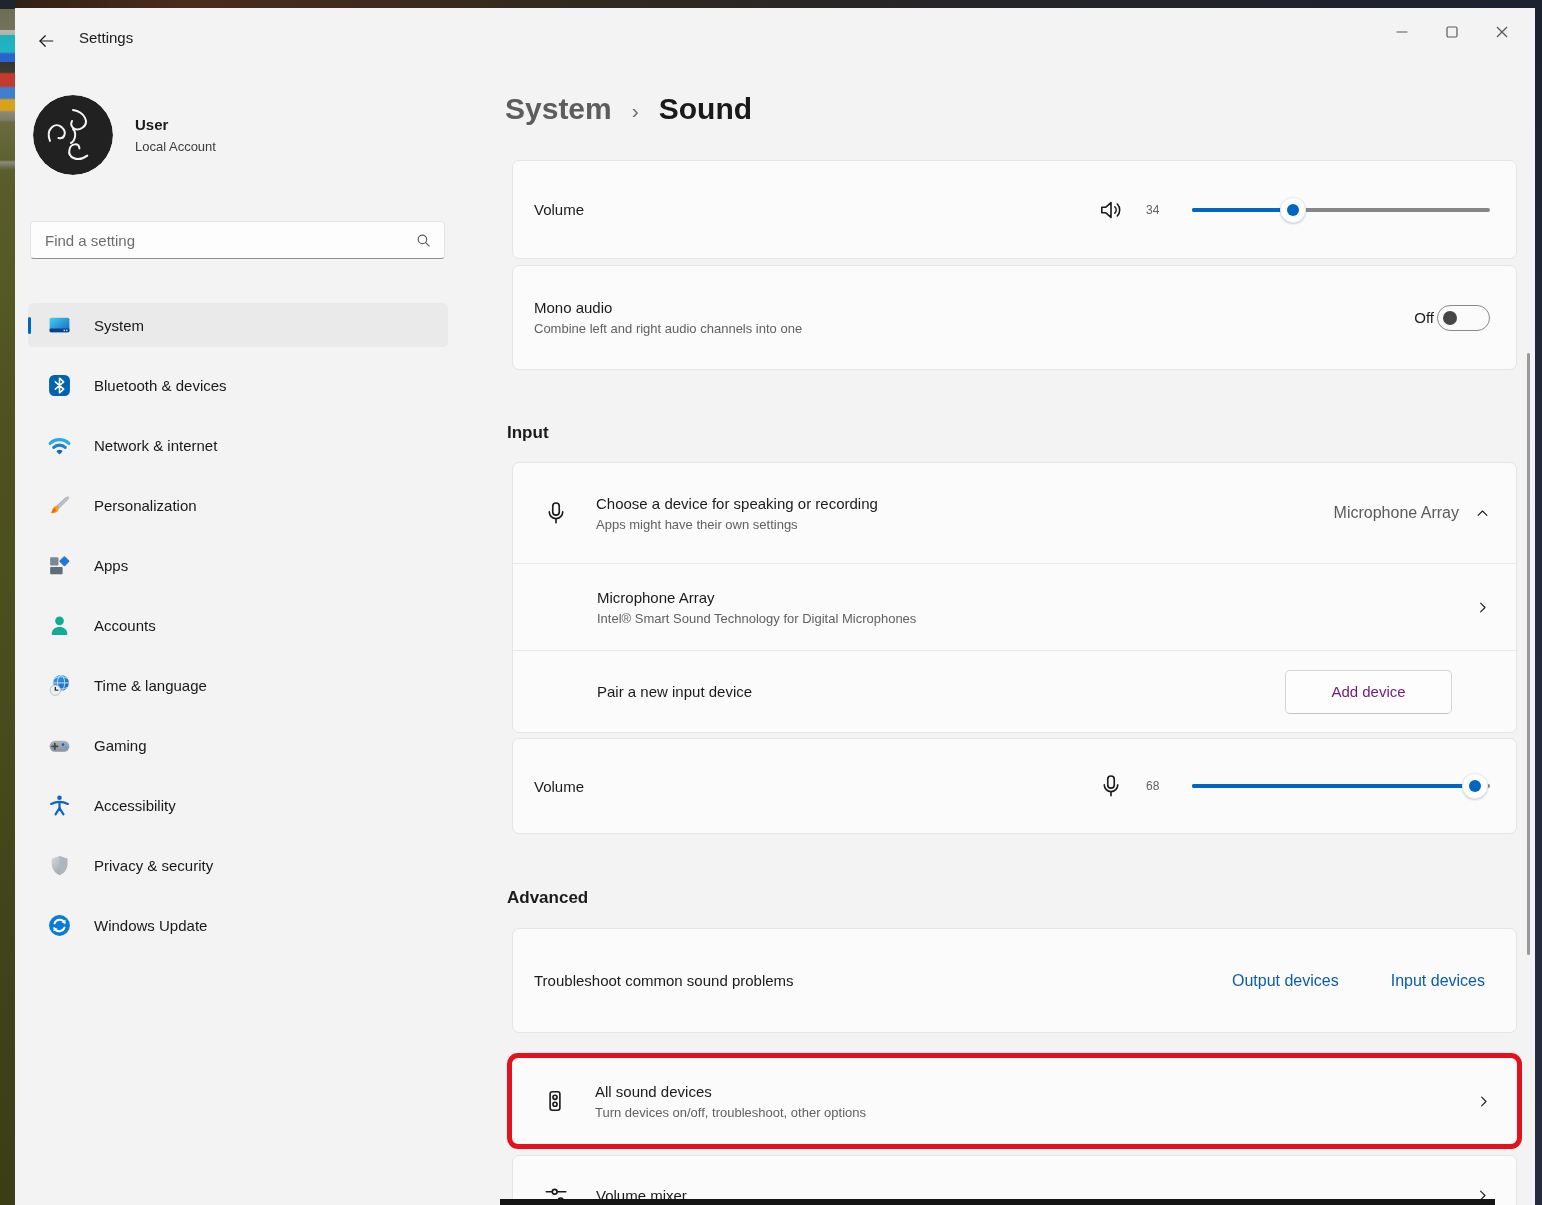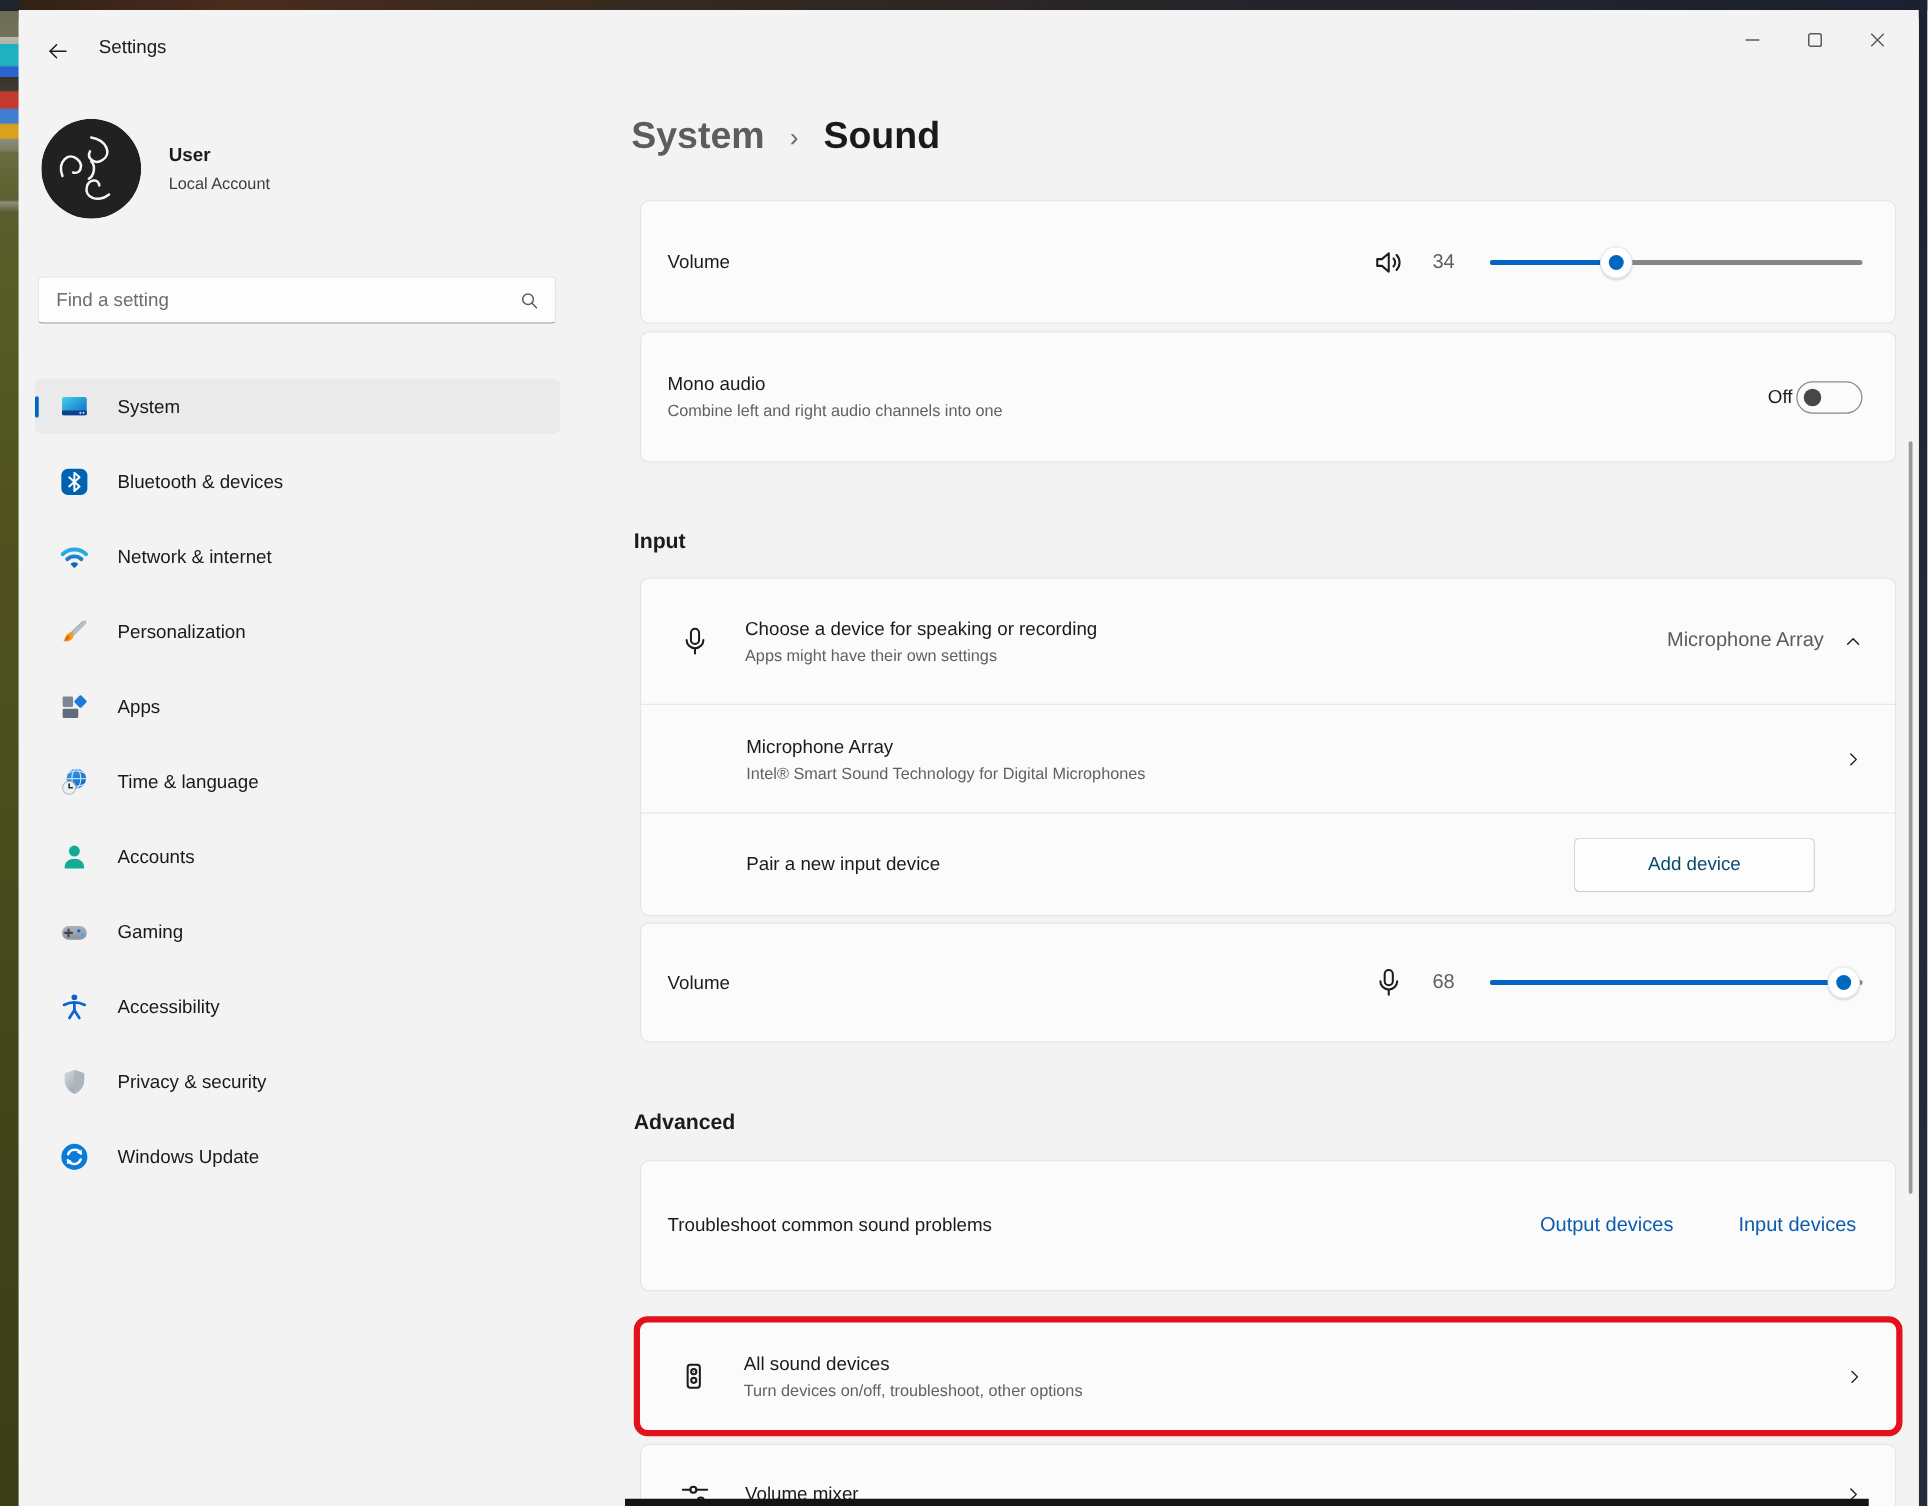--- a/index.html
+++ b/index.html
@@ -71,21 +71,21 @@
   .row-titleblock { display:flex; flex-direction:column; justify-content:center; }
   .row-title { font-size:15px; color:#1b1b1b; }
   .row-sub { font-size:13px; color:#616161; margin-top:5px; }
   .flex1 { flex:1; }
 
   .section-h { position:absolute; left:17px; font-size:17px; font-weight:600; color:#1b1b1b; }
 
   
   .slider-group { display:flex; align-items:center; }
   .slider-group .g-icon { width:26px; height:26px; margin-right:22px; display:flex; }
-  .slider-val { width:36px; text-align:left; font-size:16px; color:#616161; margin-right:10px; }
+  .slider-val { width:36px; text-align:left; font-size:12px; color:#616161; margin-right:10px; }
   .slider { position:relative; width:298px; height:28px; }
   .slider .track { position:absolute; left:0; right:0; top:12px; height:4px; border-radius:2px; background:#868686; }
   .slider .fill { position:absolute; left:0; top:12px; height:4px; border-radius:2px; background:#0067c0; }
   .slider .thumb { position:absolute; top:1px; width:26px; height:26px; border-radius:50%;
     background:#ffffff; border:1px solid #ebebeb; box-shadow:0 1px 2px rgba(0,0,0,.18); }
   .slider .thumb::after { content:""; position:absolute; left:6px; top:6px; width:12px; height:12px;
     border-radius:50%; background:#0067c0; }
 
   
   .toggle-wrap { display:flex; align-items:center; }
@@ -95,21 +95,21 @@
 
   
   .group-row { position:relative; padding:0 26px 0 21px; display:flex; align-items:center; }
   .group-row + .group-row { border-top:1px solid #e8e8e8; }
   .g-left-icon { width:26px; height:26px; margin-left:9px; margin-right:27px; display:flex; flex:0 0 auto; }
   .indent { padding-left:84px; }
   .dd-value { font-size:16px; color:#5b5b5b; margin-right:16px; }
   .chev { display:flex; }
 
   .btn { background:#fdfdfd; border:1px solid #d5d5d5; border-bottom-color:#c3c3c3;
-    border-radius:5px; width:193px; height:44px; font-size:15px; color:#0c4a6e;
+    border-radius:5px; width:167px; height:44px; font-size:15px; color:#701a75;
     font-family:"Liberation Sans",sans-serif; display:flex; align-items:center; justify-content:center; }
 
   .links { display:flex; align-items:center; }
   .link { font-size:16px; color:#0b5cad; }
   .link + .link { margin-left:52px; }
 
   
   .red-wrap { position:absolute; left:17px; top:989px; width:1015px; height:96px;
     border:5px solid #e3111b; border-radius:11px; background:#fbfbfb; }
 
@@ -247,20 +247,30 @@
 
       <div class="nav-item">
         <span class="nav-icon">
           <svg width="25" height="25" viewBox="0 0 24 24">
             <rect x="3" y="4" width="8" height="8" rx="1" fill="#7b8894"></rect>
             <rect x="3" y="13.5" width="12" height="7" rx="1" fill="#5f6d7a"></rect>
             <rect x="13" y="4.2" width="7.4" height="7.4" rx="1.2" fill="#1e79d8" transform="rotate(45 16.7 7.9)"></rect>
           </svg>
         </span>
         <span class="nav-label">Apps</span>
+      </div>
+
+      <div class="nav-item">
+        <span class="nav-icon">
+          <svg width="25" height="25" viewBox="0 0 24 24" fill="#12ac94">
+            <circle cx="12" cy="7.5" r="4.2"></circle>
+            <path d="M4.5 20.5 C4.5 15.8 8 13.5 12 13.5 C16 13.5 19.5 15.8 19.5 20.5 C19.5 21 19 21 18.5 21 L5.5 21 C5 21 4.5 21 4.5 20.5 z"></path>
+          </svg>
+        </span>
+        <span class="nav-label">Accounts</span>
       </div>
 
       <div class="nav-item">
         <span class="nav-icon">
           <svg width="25" height="25" viewBox="0 0 24 24">
             <defs>
                 <linearGradient id="gGlobe" x1="0" y1="0" x2="1" y2="1">
               <stop offset="0" stop-color="#3aa0e8"></stop>
                   <stop offset="1" stop-color="#1360bd"></stop>
                 </linearGradient>
@@ -269,30 +279,20 @@
             <g fill="none" stroke="#cfe8ff" stroke-width="0.9" opacity="0.95">
               <ellipse cx="13.5" cy="9.5" rx="3.4" ry="7.4"></ellipse>
               <line x1="6" y1="9.5" x2="21" y2="9.5"></line>
               <path d="M7 5.3 a10 7 0 0 1 13 0 M7 13.7 a10 7 0 0 0 13 0"></path>
             </g>
             <circle cx="8" cy="16.5" r="5" fill="#eef1f4" stroke="#aeb6bd" stroke-width="0.8"></circle>
             <path d="M8 13.8 V16.5 H10.4" fill="none" stroke="#2a2f35" stroke-width="1.3" stroke-linecap="round"></path>
           </svg>
         </span>
         <span class="nav-label">Time &amp; language</span>
-      </div>
-
-      <div class="nav-item">
-        <span class="nav-icon">
-          <svg width="25" height="25" viewBox="0 0 24 24" fill="#12ac94">
-            <circle cx="12" cy="7.5" r="4.2"></circle>
-            <path d="M4.5 20.5 C4.5 15.8 8 13.5 12 13.5 C16 13.5 19.5 15.8 19.5 20.5 C19.5 21 19 21 18.5 21 L5.5 21 C5 21 4.5 21 4.5 20.5 z"></path>
-          </svg>
-        </span>
-        <span class="nav-label">Accounts</span>
       </div>
 
       <div class="nav-item">
         <span class="nav-icon">
           <svg width="25" height="25" viewBox="0 0 24 24">
             <defs>
                 <linearGradient id="gPad" x1="0" y1="0" x2="0" y2="1">
               <stop offset="0" stop-color="#aab3bc"></stop>
                   <stop offset="1" stop-color="#8b949d"></stop>
                 </linearGradient>

